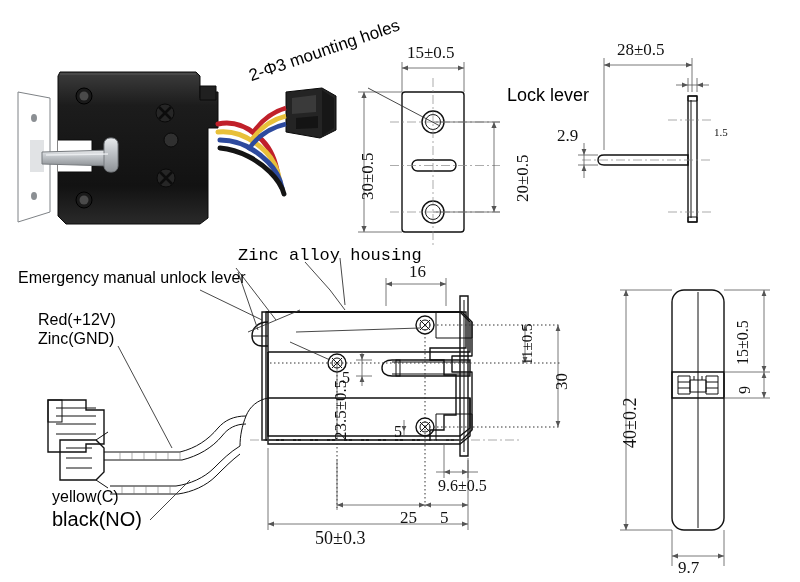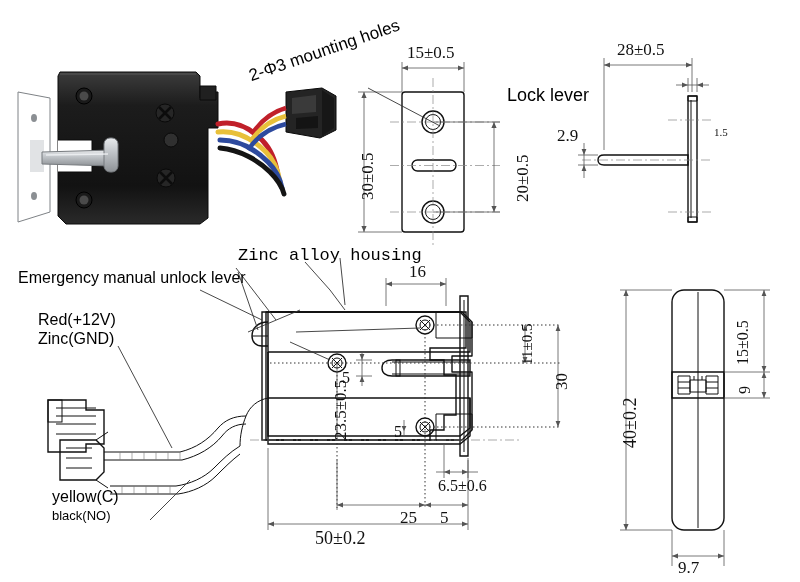--- a/index.html
+++ b/index.html
@@ -315,31 +315,31 @@
       <line x1="150" y1="520" x2="190" y2="480" class="leader"></line>
     </g>
   </svg>
 
   <div class="dim" style="left:409px;top:262px;font-size:17px;">16</div>
   <div class="dim vert" style="left:519px;top:365px;font-size:15px;transform:rotate(-90deg);">11±0.5</div>
   <div class="dim vert" style="left:552px;top:390px;font-size:17px;transform:rotate(-90deg);">30</div>
   <div class="dim vert" style="left:331px;top:440px;font-size:17px;transform:rotate(-90deg);">23.5±0.5</div>
   <div class="dim" style="left:342px;top:369px;font-size:16px;">5</div>
   <div class="dim" style="left:394px;top:423px;font-size:16px;">5</div>
-  <div class="dim" style="left:438px;top:477px;font-size:16px;">6.5±0.6</div>
+  <div class="dim" style="left:438px;top:477px;font-size:16px;">9.6±0.5</div>
   <div class="dim" style="left:372px;top:508px;font-size:17px;margin-left:28px;">25</div>
   <div class="dim" style="left:440px;top:508px;font-size:17px;">5</div>
-  <div class="dim" style="left:315px;top:528px;font-size:18px;">50±0.2</div>
+  <div class="dim" style="left:315px;top:528px;font-size:18px;">50±0.3</div>
 
   <div class="lbl lbl-sans" style="left:18px;top:259px;font-size:16px;margin-top:10px;">Emergency manual unlock lever</div>
   <div class="lbl lbl-sans" style="left:238px;top:246px;font-size:17px;font-family:Liberation Mono, monospace;">Zinc alloy housing</div>
   <div class="lbl lbl-sans" style="left:38px;top:311px;font-size:16px;">Red(+12V)</div>
   <div class="lbl lbl-sans" style="left:38px;top:330px;font-size:16px;">Zinc(GND)</div>
   <div class="lbl lbl-sans" style="left:52px;top:488px;font-size:16px;">yellow(C)</div>
-  <div class="lbl lbl-sans" style="left:52px;top:508px;font-size:13px;text-align:center;">black(NO)</div>
+  <div class="lbl lbl-sans" style="left:52px;top:508px;font-size:20px;text-align:center;">black(NO)</div>
 
   <svg width="800" height="582">
     <rect x="672" y="290" width="52" height="240" rx="12" class="ln med" fill="#fff"></rect>
     <line x1="698" y1="292" x2="698" y2="528" class="ln thin" stroke="#777"></line>
 
     <path d="M672,372 L724,372 L724,398 L672,398 Z" class="ln med" fill="#fff"></path>
     <path d="M678,376 L690,376 L690,394 L678,394 Z" class="ln thin" fill="#fff"></path>
     <path d="M706,376 L718,376 L718,394 L706,394 Z" class="ln thin" fill="#fff"></path>
     <path d="M690,380 L706,380 L706,392 L690,392 Z" class="ln thin" fill="#fff"></path>
     <path d="M678,382 L690,382 M678,388 L690,388 M706,382 L718,382 M706,388 L718,388" class="ln thin" stroke="#555"></path>

